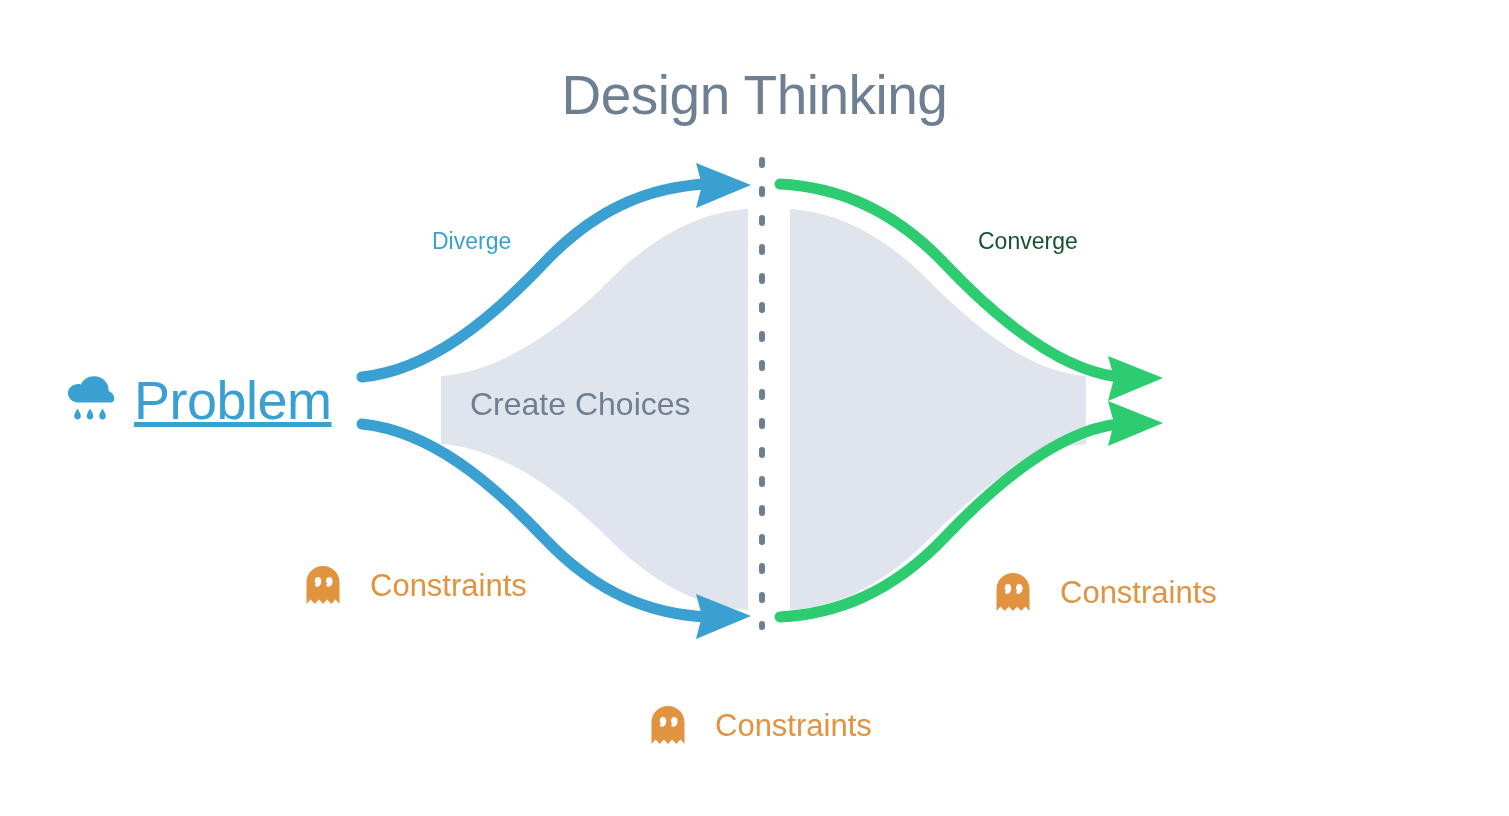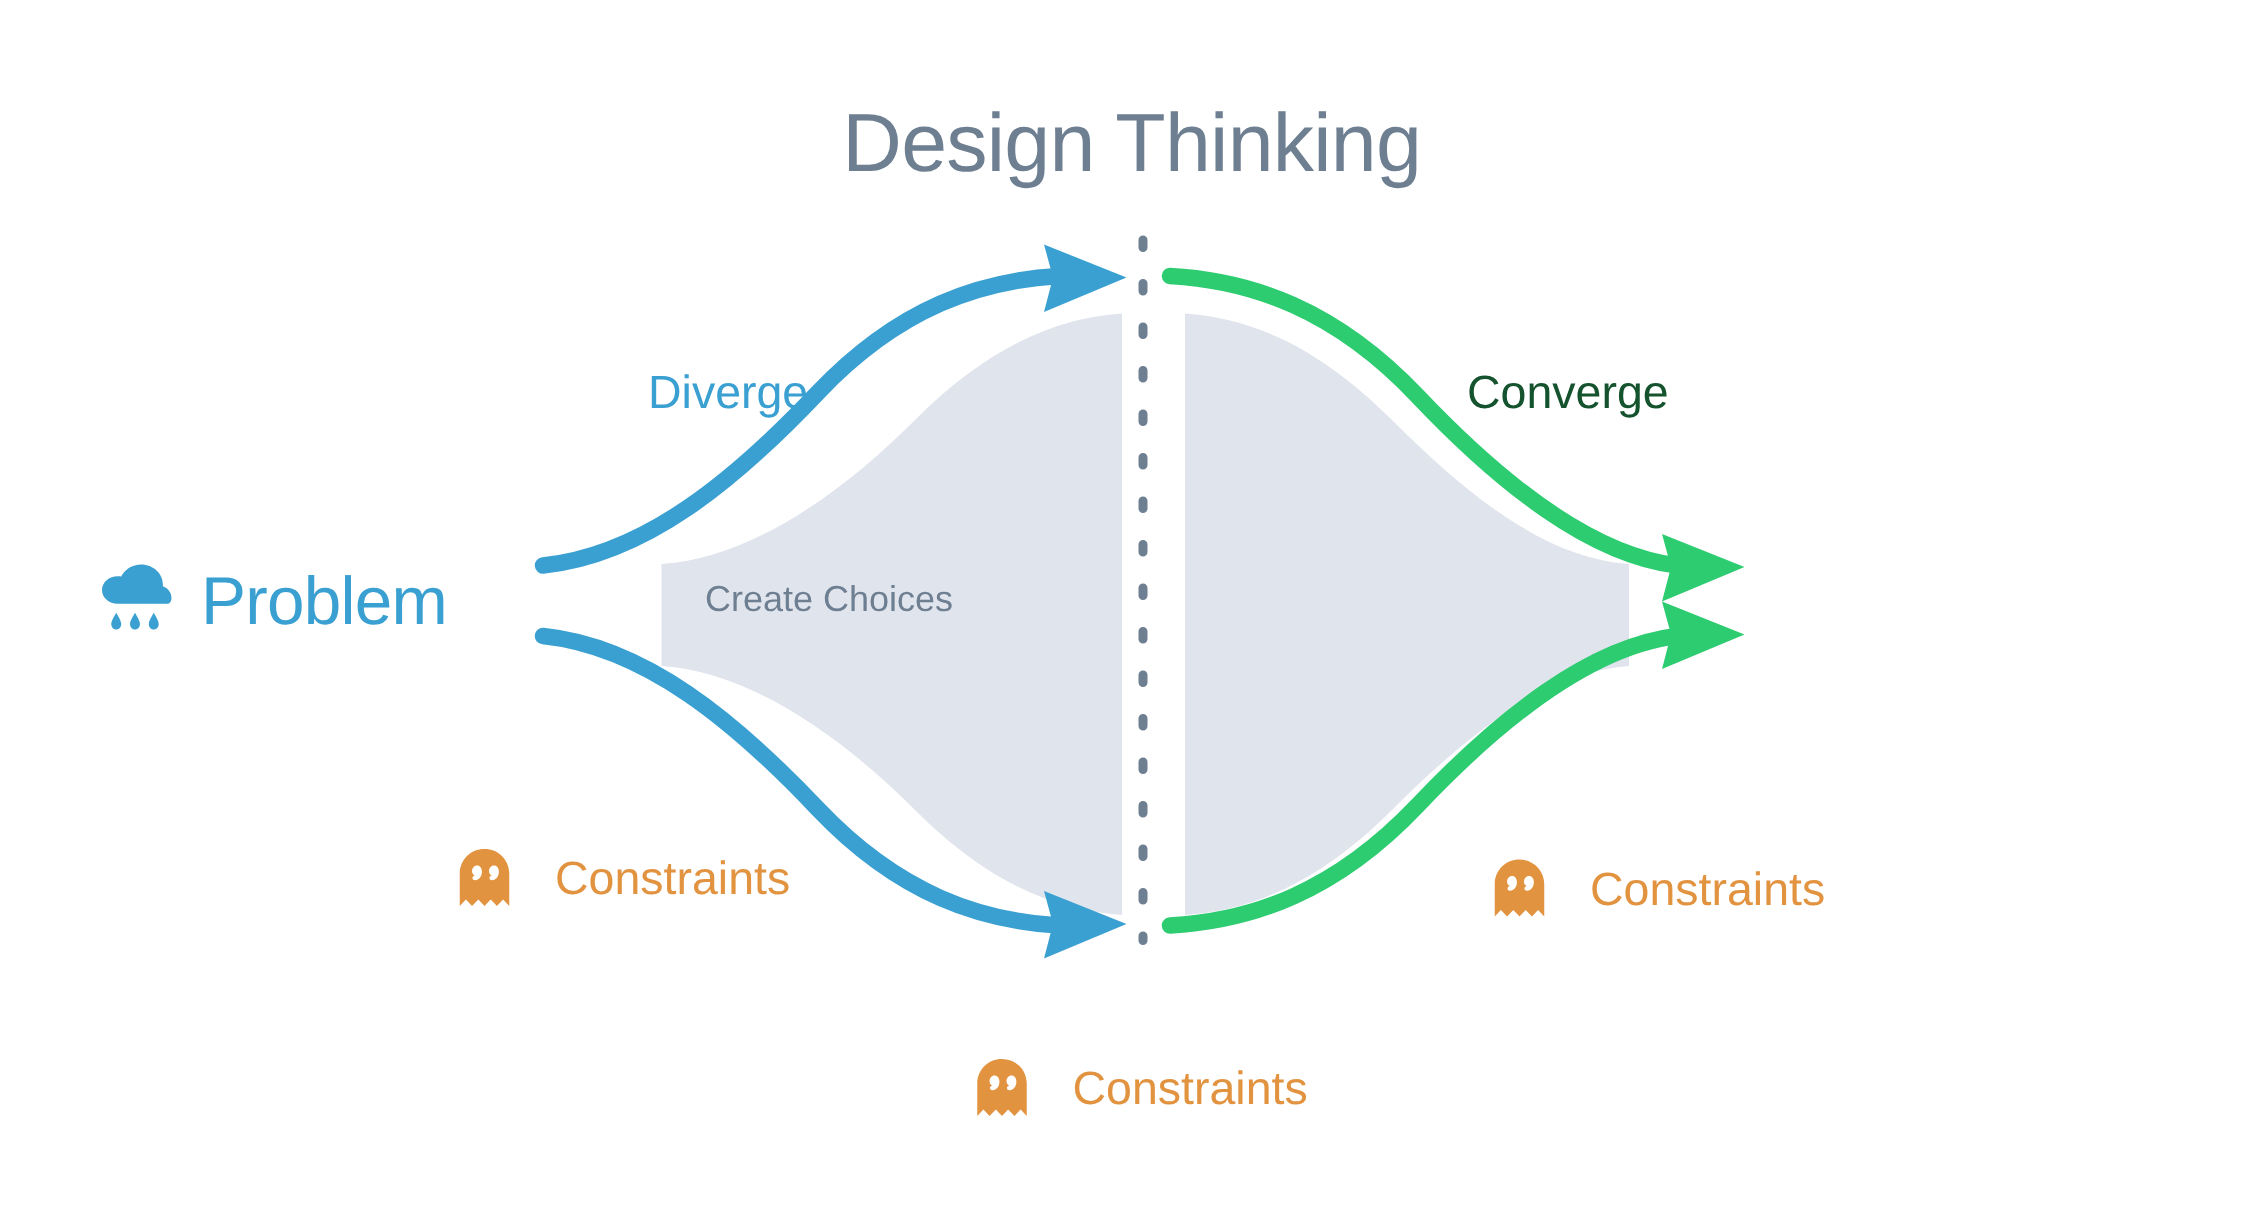--- a/index.html
+++ b/index.html
@@ -42,58 +42,58 @@
   }
   
   .endpoint {
     position: absolute;
     display: flex;
     align-items: center;
     gap: 16px;
     line-height: 1;
   }
   .endpoint .label {
-    font-size: 45px;
+    font-size: 54px;
     font-weight: 400;
     letter-spacing: -0.5px;
     white-space: nowrap;
+    text-decoration: underline;
   }
   #problem-group {
     left: 62px;
     top: 372px;
   }
   #problem-group .label { color: #3aa0d1; }
   #solution-group {
     left: 1186px;
     top: 372px;
   }
   #solution-group .label { color: #2ecc71; }
   .endpoint-icon {
     width: 56px;
     height: 56px;
     flex: 0 0 56px;
     display: block;
   }
   
   .phase-label {
     position: absolute;
-    font-size: 24px;
+    font-size: 32px;
     color: #6e7f92;
     white-space: nowrap;
     line-height: 1;
   }
   #phase-create { left: 470px; top: 388px; }
   #phase-make   { left: 817px; top: 388px; }
   
   .flow-label {
     position: absolute;
-    font-size: 31px;
-    white-space: nowrap;
-    line-height: 1;
-    margin-top: 16px;
+    font-size: 23px;
+    white-space: nowrap;
+    line-height: 1;
   }
   #flow-diverge {
     left: 432px;
     top: 230px;
     color: #3aa0d1;
   }
   #flow-converge {
     left: 978px;
     top: 230px;
     color: #14532d;

